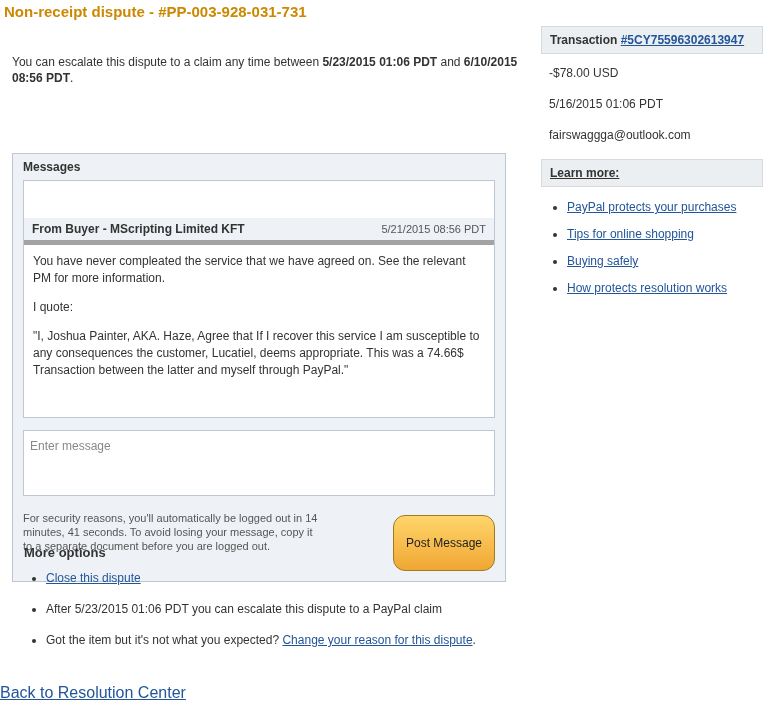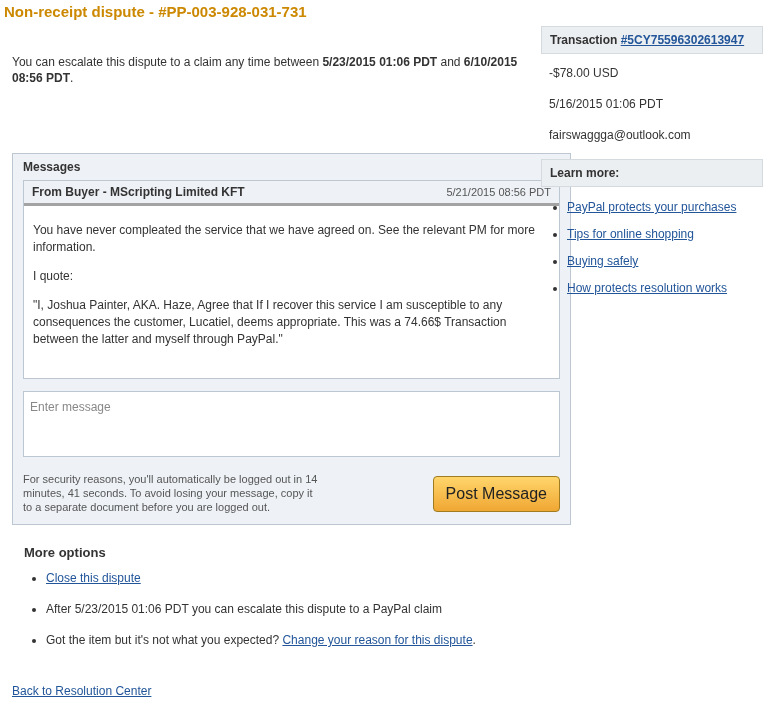--- a/index.html
+++ b/index.html
@@ -60,21 +60,21 @@
     color: #333333;
     margin: 18px 0 0 0;
   }
   .escalate-text b { font-weight: bold; }
 
   
   .messages-panel {
     position: absolute;
     left: 12px;
     top: 153px;
-    width: 559px;
+    width: 494px;
     border: 1px solid #bcc7d1;
     background: #eef2f6;
     box-sizing: border-box;
   }
   .messages-header {
     padding: 6px 10px 6px 10px;
     font-size: 12px;
     font-weight: bold;
     color: #333333;
     background: #eef2f6;
@@ -85,40 +85,41 @@
   .message-box {
     border: 1px solid #bcc7d1;
     background: #ffffff;
     box-sizing: border-box;
   }
   .message-from-row {
     display: flex;
     justify-content: space-between;
     align-items: center;
     background: #eef2f6;
-    border-bottom: 3px solid #a3a3a3;
+    border-bottom: 5px solid #a3a3a3;
     padding: 4px 8px;
+    margin-top: 37px;
   }
   .message-from {
     font-size: 12px;
     font-weight: bold;
     color: #333333;
   }
   .message-date {
     font-size: 11px;
     color: #555555;
   }
   .message-body {
     padding: 8px 9px 14px 9px;
     font-size: 12px;
     line-height: 17px;
     color: #333333;
     min-height: 150px;
   }
-  .message-body p { margin: 8px 0 12px 0; }
+  .message-body p { margin: 0 0 12px 0; }
   .message-body p:last-child { margin-bottom: 0; }
 
   .message-input {
     margin-top: 12px;
     width: 100%;
     height: 66px;
     border: 1px solid #bcc7d1;
     background: #ffffff;
     box-sizing: border-box;
     font-family: "Liberation Sans", sans-serif;
@@ -137,26 +138,26 @@
     margin-top: 12px;
   }
   .security-note {
     font-size: 11px;
     line-height: 14px;
     color: #555555;
     max-width: 300px;
   }
   .post-btn {
     border: 1px solid #a07c20;
-    border-radius: 4px;
+    border-radius: 12px;
     background: linear-gradient(#ffd56b, #f0a733);
     color: #222222;
     font-family: "Liberation Sans", sans-serif;
-    font-size: 16px;
-    padding: 8px 12px;
+    font-size: 12px;
+    padding: 20px 12px;
     cursor: pointer;
     white-space: nowrap;
     margin-top: 4px;
   }
 
   
   .more-options {
     position: absolute;
     left: 24px;
     top: 545px;
@@ -179,23 +180,23 @@
     color: #333333;
     margin-bottom: 15px;
   }
   a.link {
     color: #225599;
     text-decoration: underline;
     cursor: pointer;
   }
   .back-link {
     position: absolute;
-    left: 12px;
+    left: 0;
     top: 684px;
-    font-size: 12px;
+    font-size: 16px;
   }
 
   
   .right-col {
     position: absolute;
     left: 541px;
     top: 26px;
     width: 222px;
   }
   .panel-header {
@@ -211,20 +212,21 @@
   .txn-details {
     padding: 12px 8px 0 8px;
   }
   .txn-details div {
     font-size: 12px;
     color: #333333;
     margin-bottom: 17px;
   }
   .learn-more-header {
     margin-top: 6px;
+    text-decoration: underline;
   }
   .learn-list {
     margin: 12px 0 0 0;
     padding-left: 26px;
     list-style: disc;
   }
   .learn-list li {
     font-size: 12px;
     line-height: 16px;
     margin-bottom: 11px;

